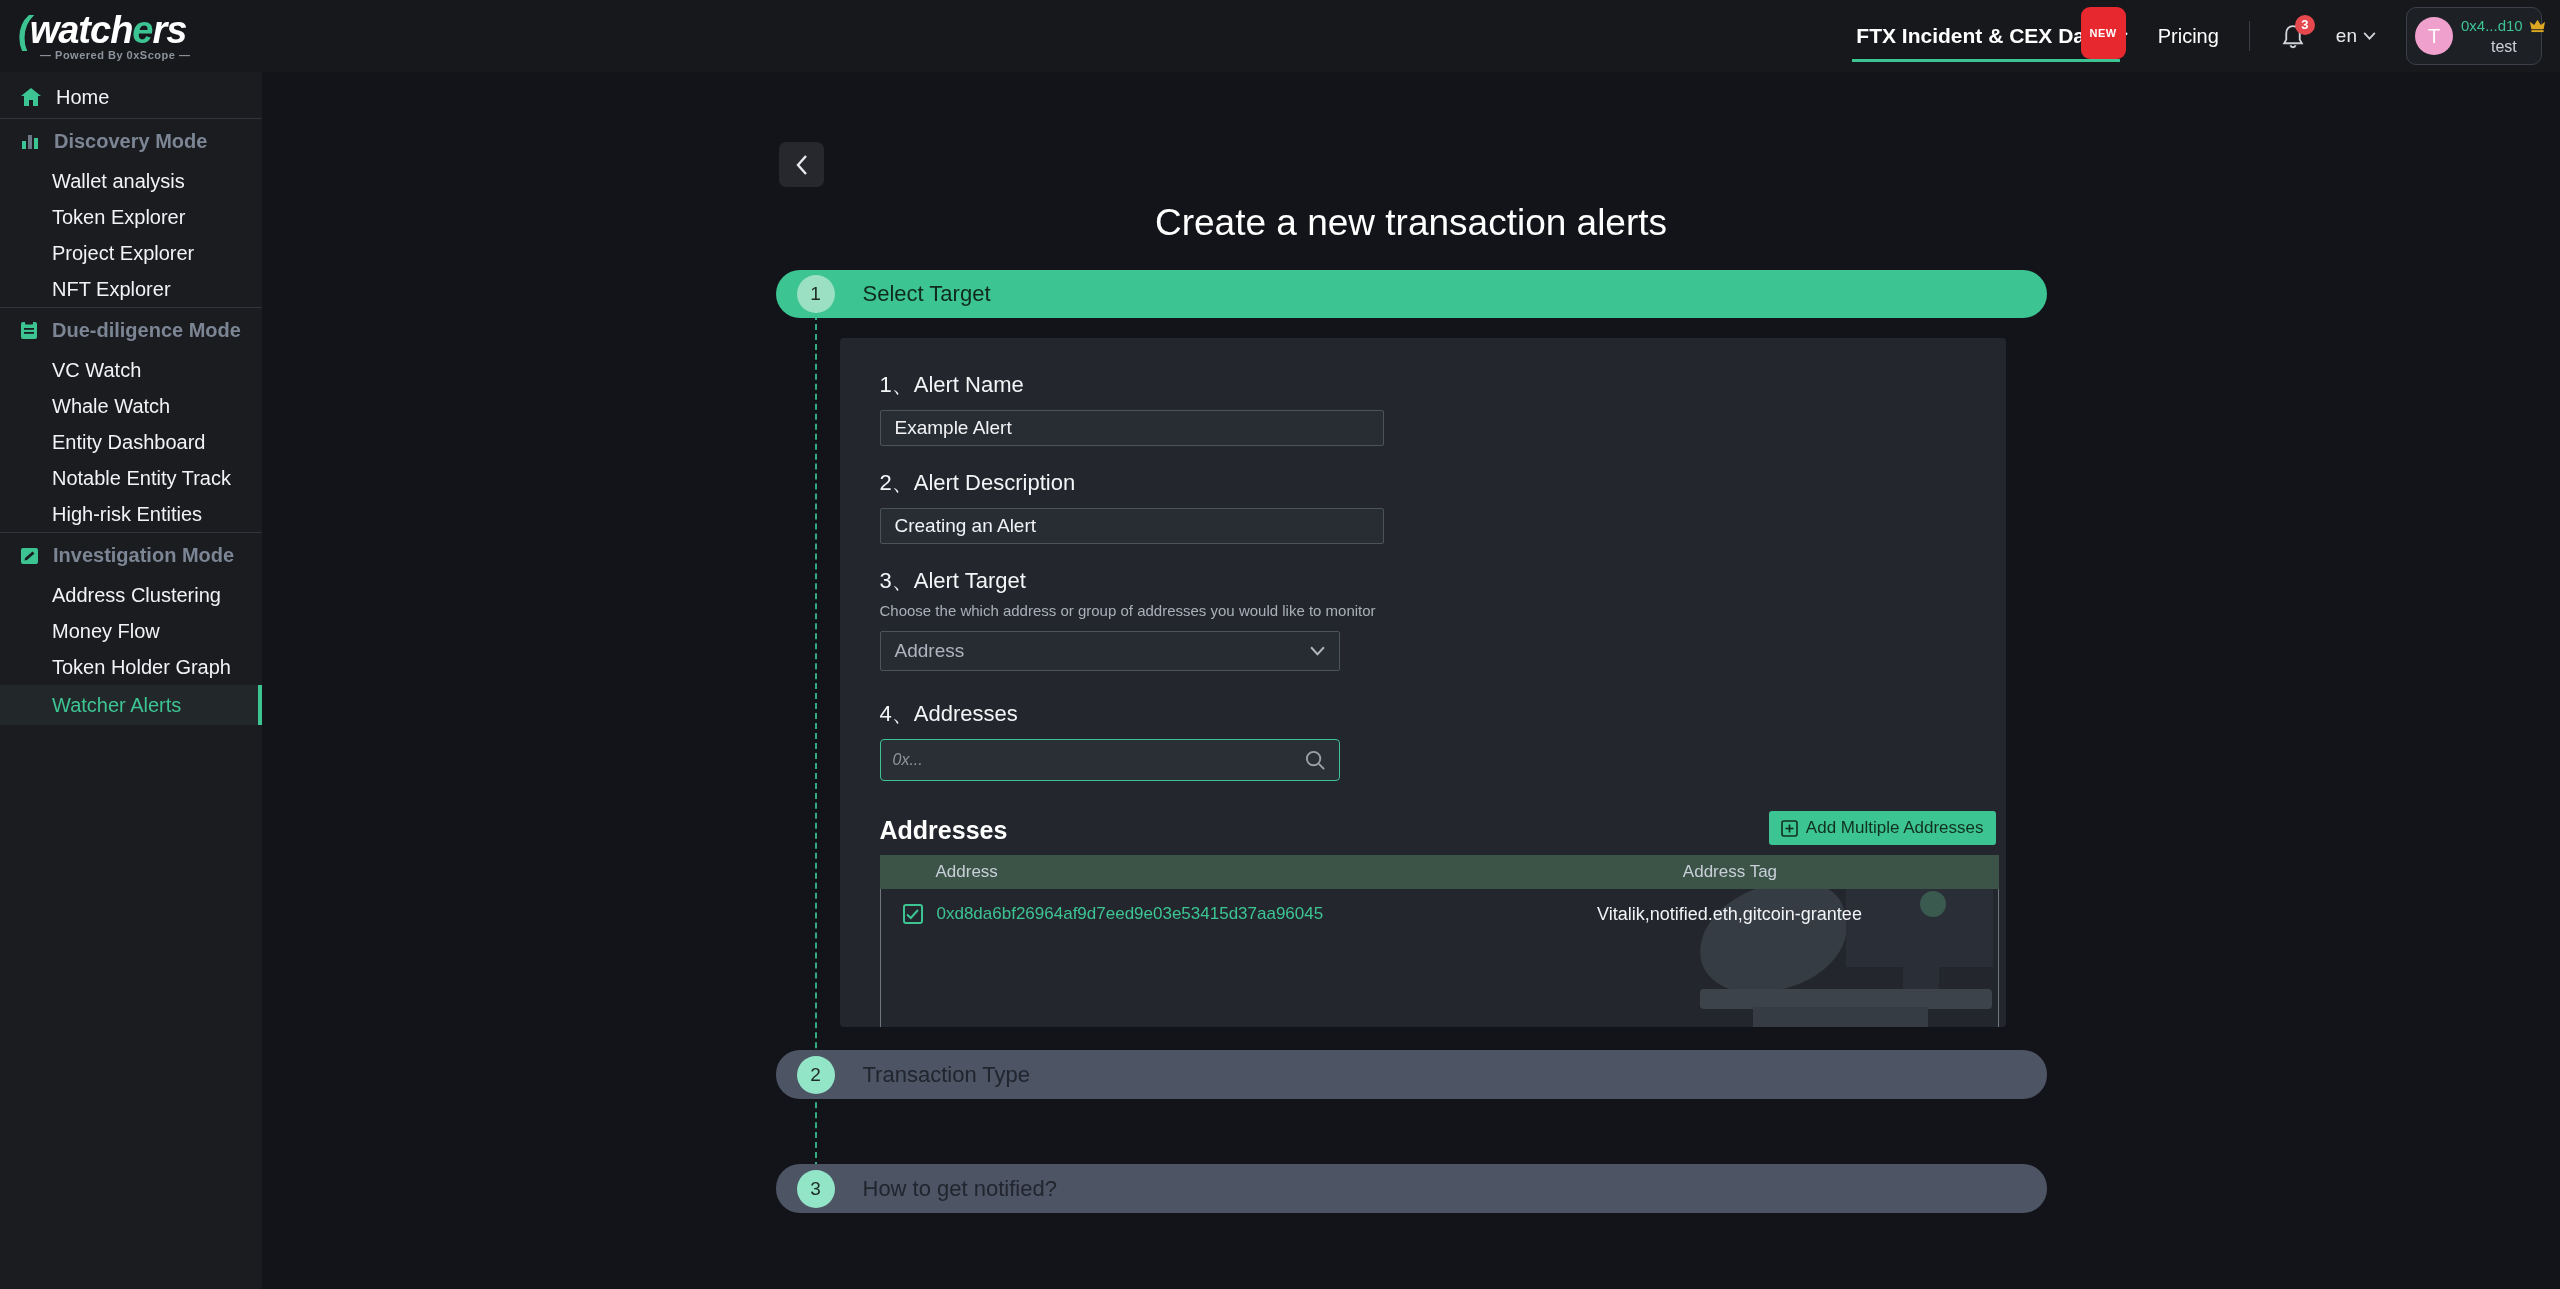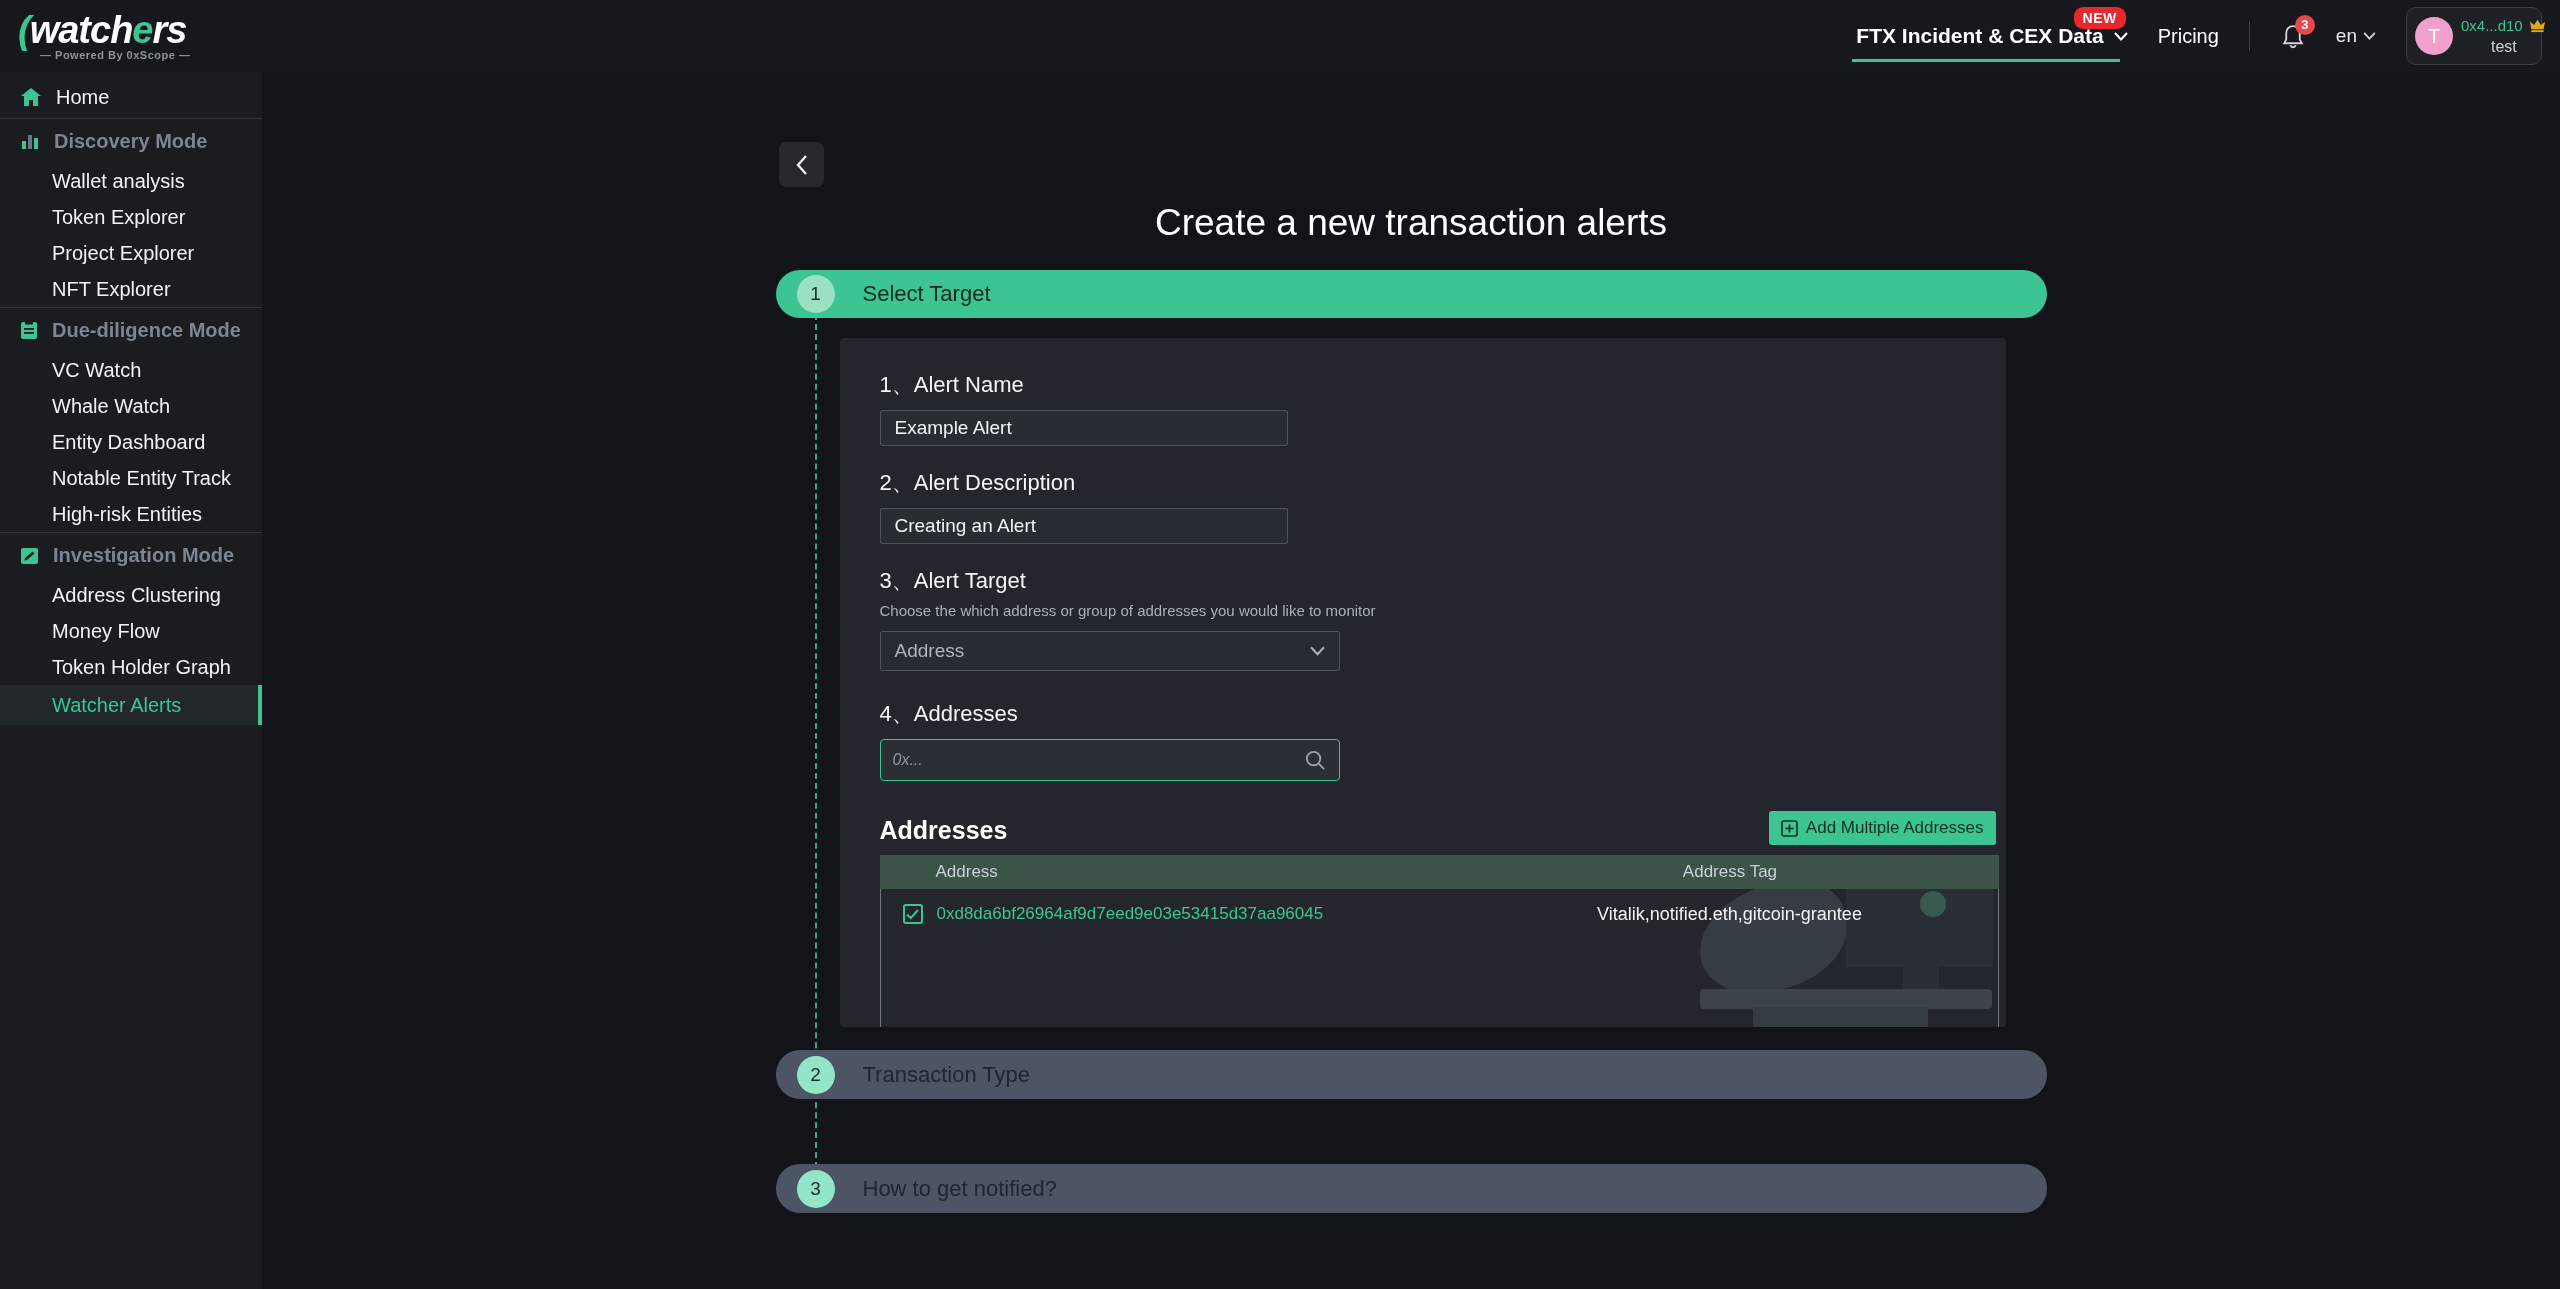--- a/index.html
+++ b/index.html
@@ -14,22 +14,22 @@
   .logo-text .paren { color:#3dc493; font-weight:bold; }
   .logo-text .green { color:#3dc493; }
   .tagline { font-size:11px; color:#8d939c; font-weight:bold; margin-top:1px; margin-left:22px; letter-spacing:0.5px; }
   .search-pill { margin-left:12px; width:500px; height:42px; background:#272a30; border-radius:21px;
     display:flex; align-items:center; padding:0 18px; }
   .search-pill input { flex:1; background:transparent; border:none; outline:none; color:#e8eaee; font-size:20px; font-family:"Liberation Sans", sans-serif; }
   .search-pill input::placeholder { color:#9aa0a9; }
   .top-right { margin-left:auto; display:flex; align-items:center; gap:30px; padding-right:18px; }
   .ftx-tab { position:relative; color:#ffffff; font-size:21px; font-weight:bold; display:flex; align-items:center; gap:10px; cursor:pointer; }
   .ftx-underline { position:absolute; left:-4px; right:8px; bottom:-14px; height:3px; background:#3dc493; }
-  .new-badge { position:absolute; top:-17px; right:2px; background:#e8282f; color:#fff; font-size:14px; font-weight:bold;
-    padding:3px 9px; border-radius:9px; letter-spacing:0.5px; }
+  .new-badge { position:absolute; top:-17px; right:2px; background:#e8282f; color:#fff; font-size:11px; font-weight:bold;
+    padding:20px 9px; border-radius:9px; letter-spacing:0.5px; }
   .pricing { color:#ffffff; font-size:20px; }
   .v-divider { width:1px; height:30px; background:#3a3f48; }
   .bell-wrap { position:relative; }
   .bell-badge { position:absolute; top:-8px; right:-9px; width:20px; height:20px; background:#e5484d; border-radius:50%;
     color:#fff; font-size:13px; display:flex; align-items:center; justify-content:center; font-weight:bold; }
   .lang { color:#e8eaee; font-size:19px; display:flex; align-items:center; gap:6px; }
   .user-card { width:136px; height:58px; border:1px solid #3a3f48; background:#1d2025; border-radius:10px;
     display:flex; align-items:center; padding:0 8px; gap:8px; }
   .avatar { width:38px; height:38px; border-radius:50%; background:#f0a0cd; color:#ffffff; font-size:20px;
     display:flex; align-items:center; justify-content:center; flex:0 0 38px; }
@@ -65,21 +65,21 @@
   .step-bar.idle .step-circle { background:#92e6c7; }
   .step-label { font-size:22px; color:#102a20; }
   .step-bar.idle .step-label { color:#20252e; }
   .step2 { margin-top:23px; height:49px; }
   .step3 { margin-top:65px; height:49px; }
 
   
   .panel { position:relative; z-index:1; margin:20px 41px 0 64px; height:689px; background:#23272d;
     border-radius:4px; padding:34px 10px 0 40px; overflow:hidden; }
   .f-label { color:#f4f5f7; font-size:22px; font-weight:500; line-height:26px; }
-  .f-input { display:block; width:408px; height:36px; margin-top:12px; background:#282d34; border:1px solid #4d535c;
+  .f-input { display:block; width:504px; height:36px; margin-top:12px; background:#282d34; border:1px solid #4d535c;
     border-radius:2px; color:#f2f3f5; font-size:19px; padding:0 14px; outline:none; font-family:"Liberation Sans", sans-serif; }
   .mt24 { margin-top:24px; } .mt30 { margin-top:30px; }
   .f-hint { margin-top:8px; color:#a9b0ba; font-size:15px; }
   .f-select { margin-top:12px; width:460px; height:40px; background:#272c33; border:1px solid #4d535c; border-radius:2px;
     display:flex; align-items:center; justify-content:space-between; padding:0 14px; cursor:pointer; }
   .f-select span { color:#aeb5bf; font-size:19px; }
   .search-box { margin-top:12px; width:460px; height:42px; border:1px solid #3dc493; border-radius:4px; background:#2a2f36;
     display:flex; align-items:center; padding:0 12px; }
   .search-box input { flex:1; background:transparent; border:none; outline:none; color:#e8eaee; font-size:16px; font-family:"Liberation Sans", sans-serif;font-style:italic; }
   .search-box input::placeholder { color:#8f959e; }

